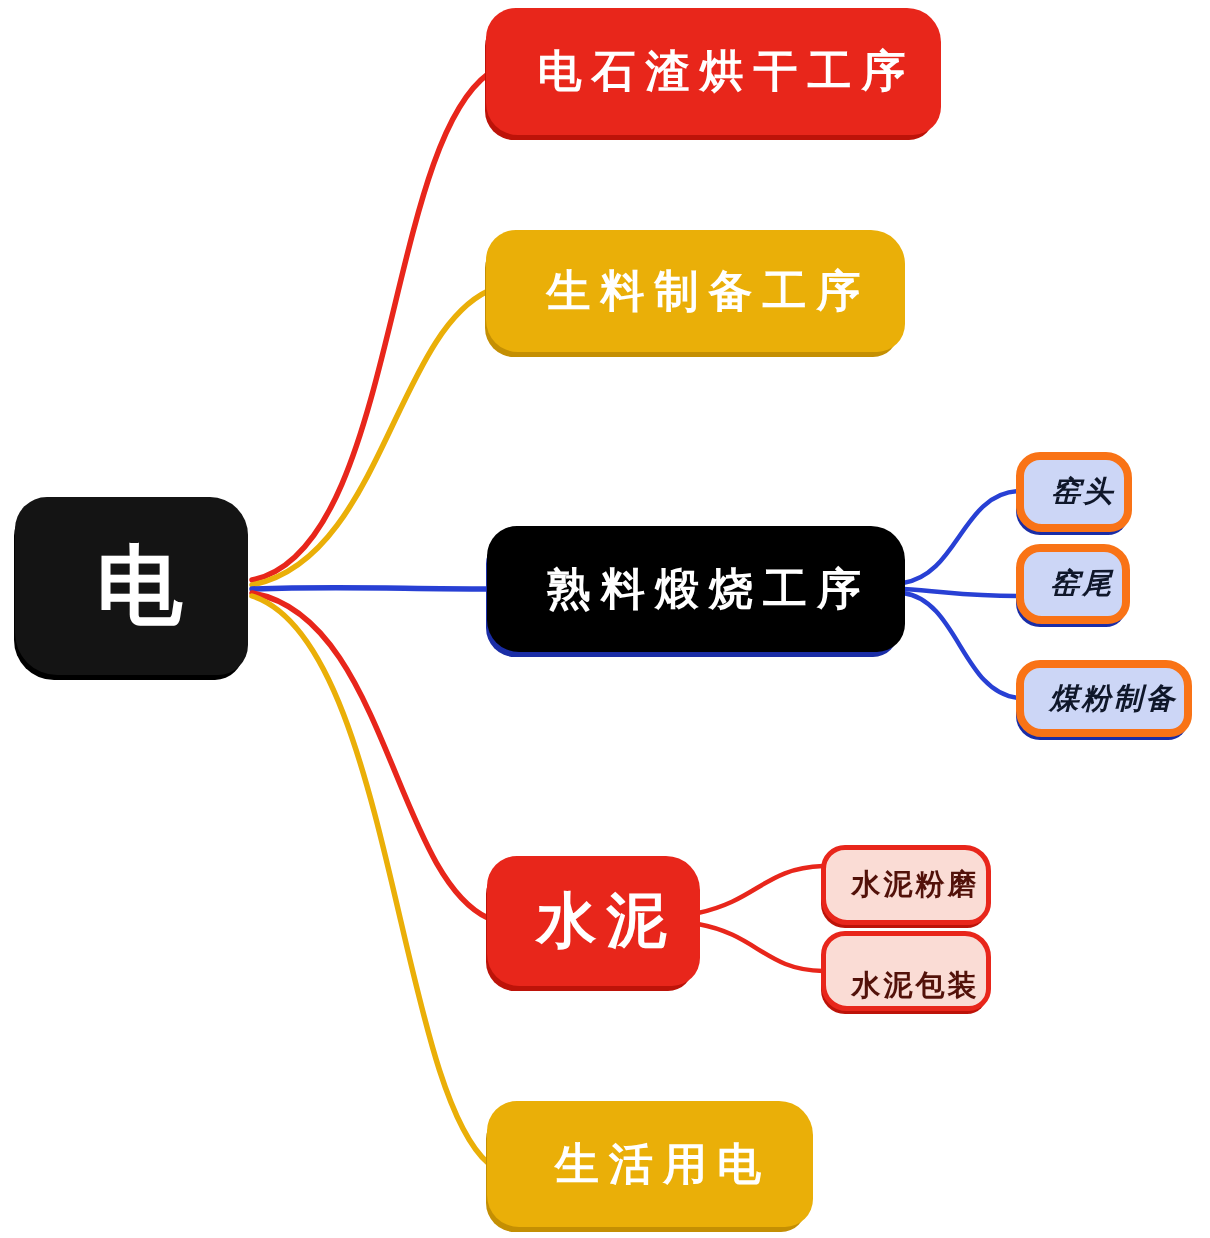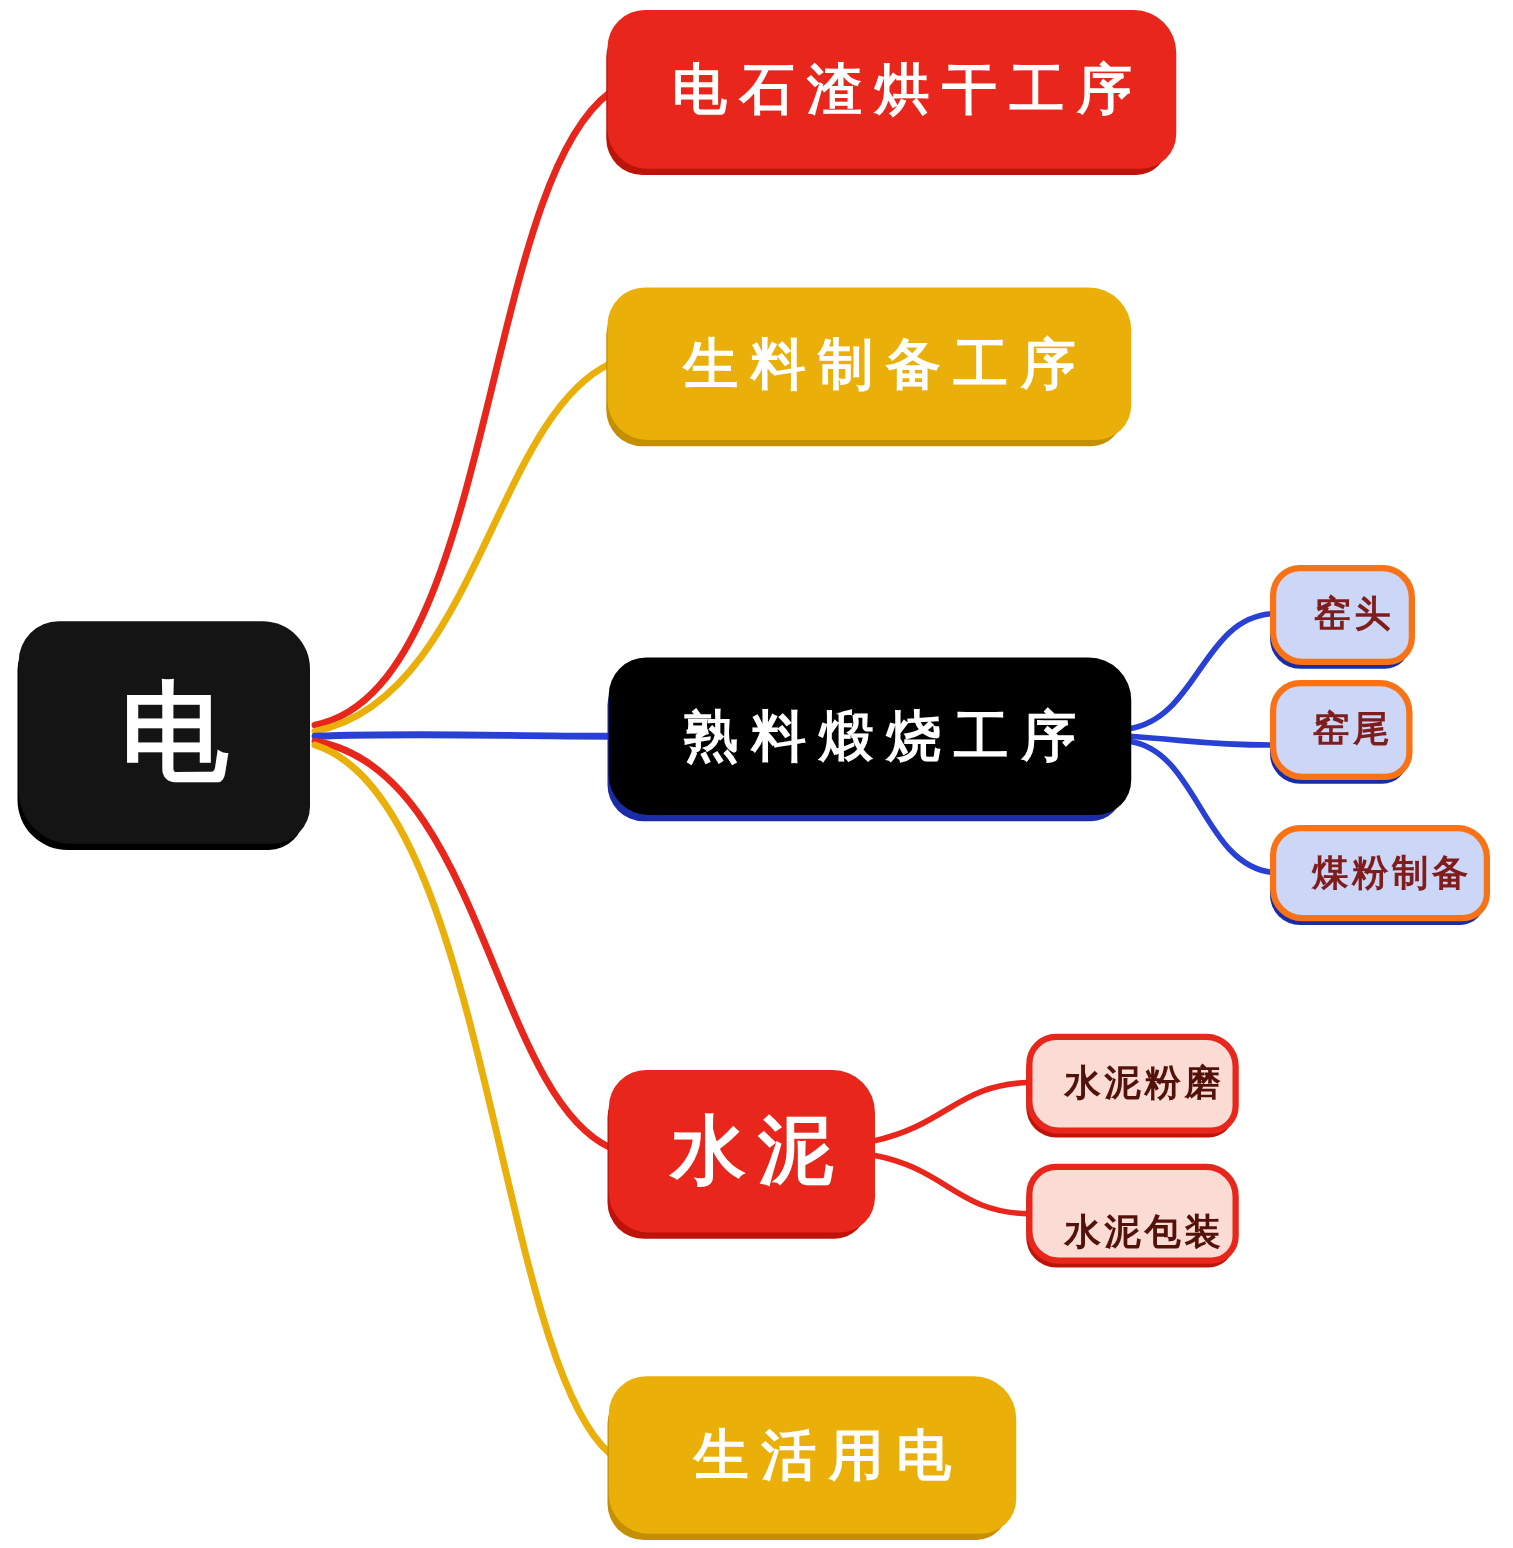--- a/index.html
+++ b/index.html
@@ -63,35 +63,36 @@
   .n-b5 { left: 487px; top: 1101px; width: 326px; height: 126px; }
 
   .sub {
     border-radius: 24px 26px 22px 26px;
     font-size: 29px;
     letter-spacing: 3px;
     text-indent: 3px;
   }
   .sub-blue {
     background: #ccd6f6;
-    border: 5px solid #f97316;
-    color: #7f1d1d;
+    border: 8px solid #f97316;
+    color: #0f172a;
     box-shadow: -2px 5px 0 -2px #1a2da6;
+    font-style: italic;
   }
   .sub-pink {
     background: #fadcd5;
     border: 5px solid #e8261b;
     color: #521109;
     box-shadow: -2px 5px 0 -2px #bd1309;
   }
 
   .n-s1 { left: 1016px; top: 452px; width: 116px; height: 80px; }
   .n-s2 { left: 1016px; top: 544px; width: 114px; height: 80px; }
   .n-s3 { left: 1016px; top: 660px; width: 176px; height: 77px; }
-  .n-s4 { left: 821px;  top: 827px; width: 170px; height: 80px; }
+  .n-s4 { left: 821px;  top: 845px; width: 170px; height: 80px; }
   .n-s5 { left: 821px;  top: 931px; width: 170px; height: 80px; align-items: flex-end; }
 </style>
 </head>
 <body>
 
 <div class="canvas">
 
   <svg class="connectors" viewBox="0 0 1210 1238">
     <path class="edge red" d="M 252 580 C 395 552, 385 150, 488 74"></path>
     <path class="edge yellow" d="M 252 585 C 380 560, 395 335, 488 291"></path>

